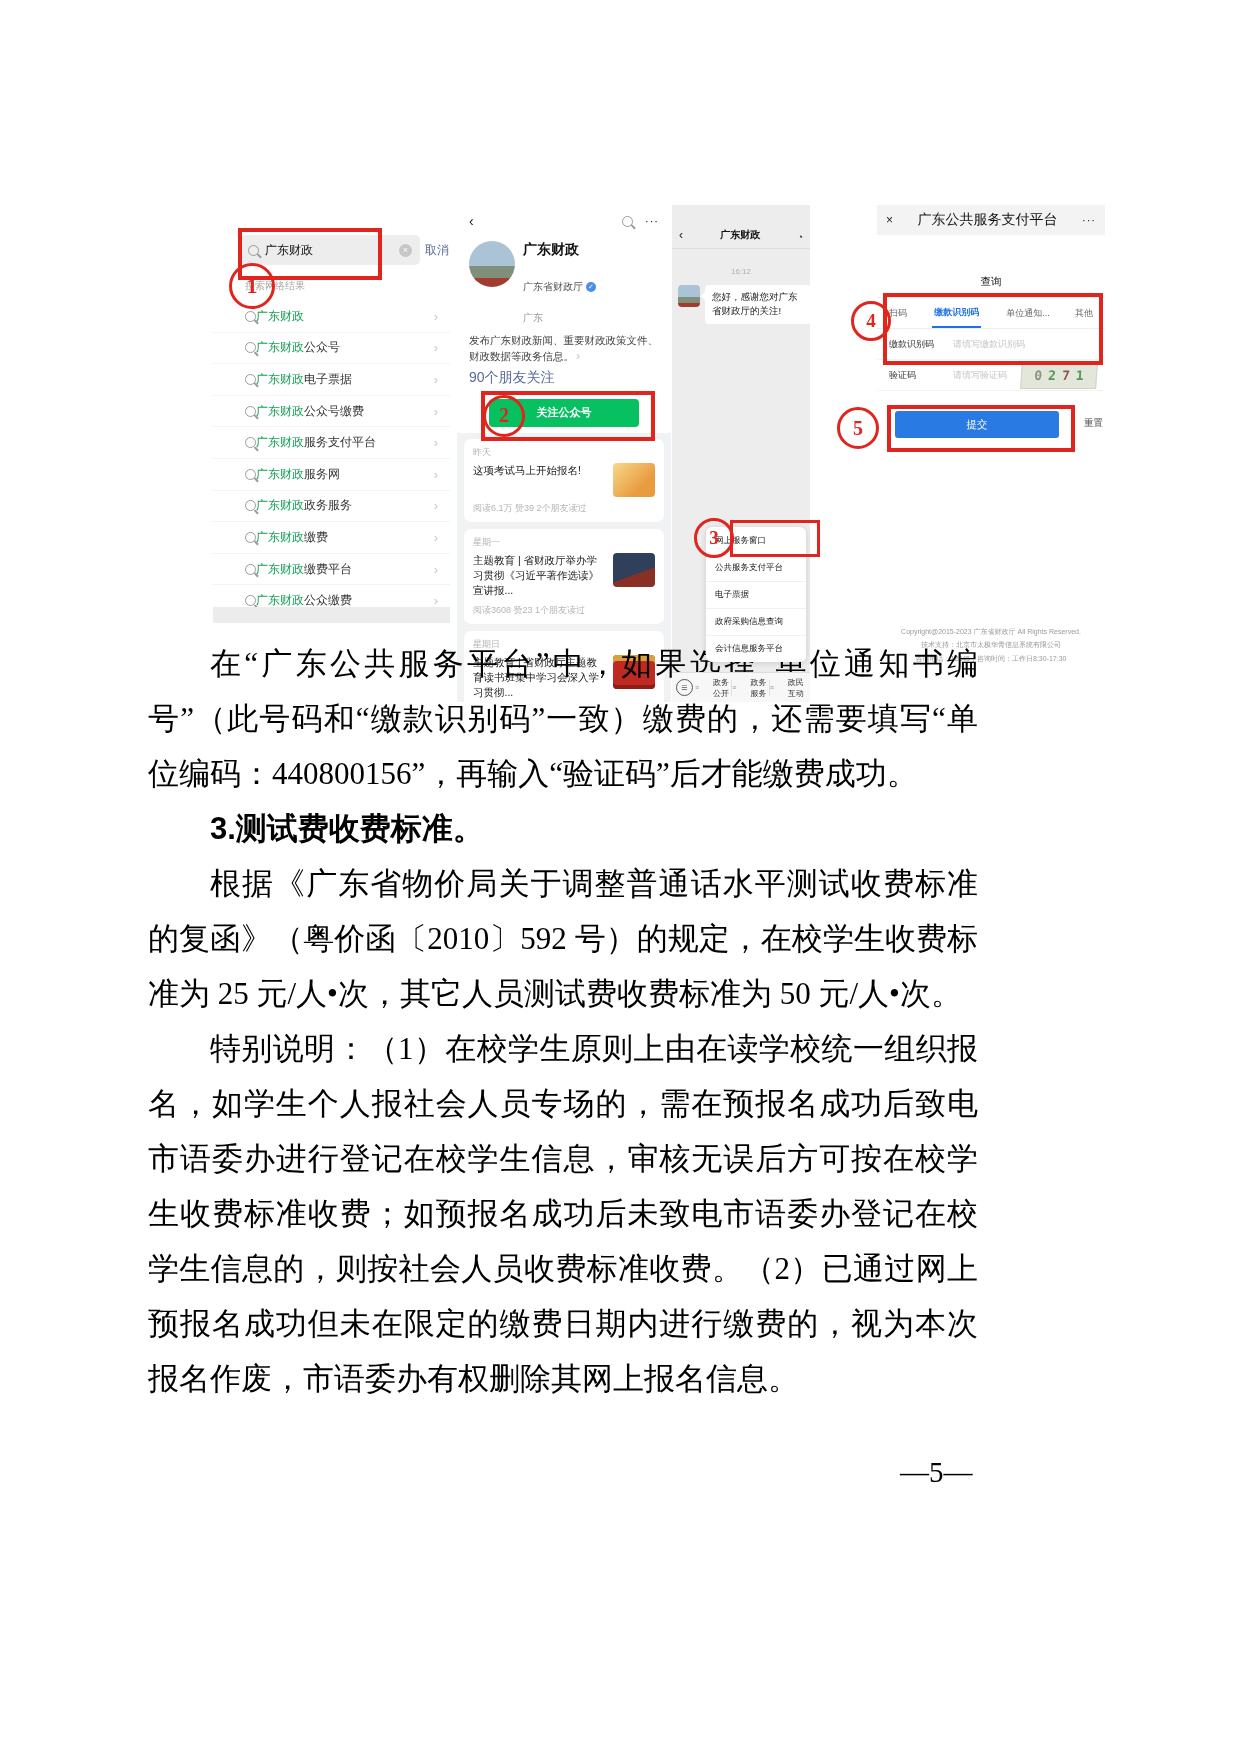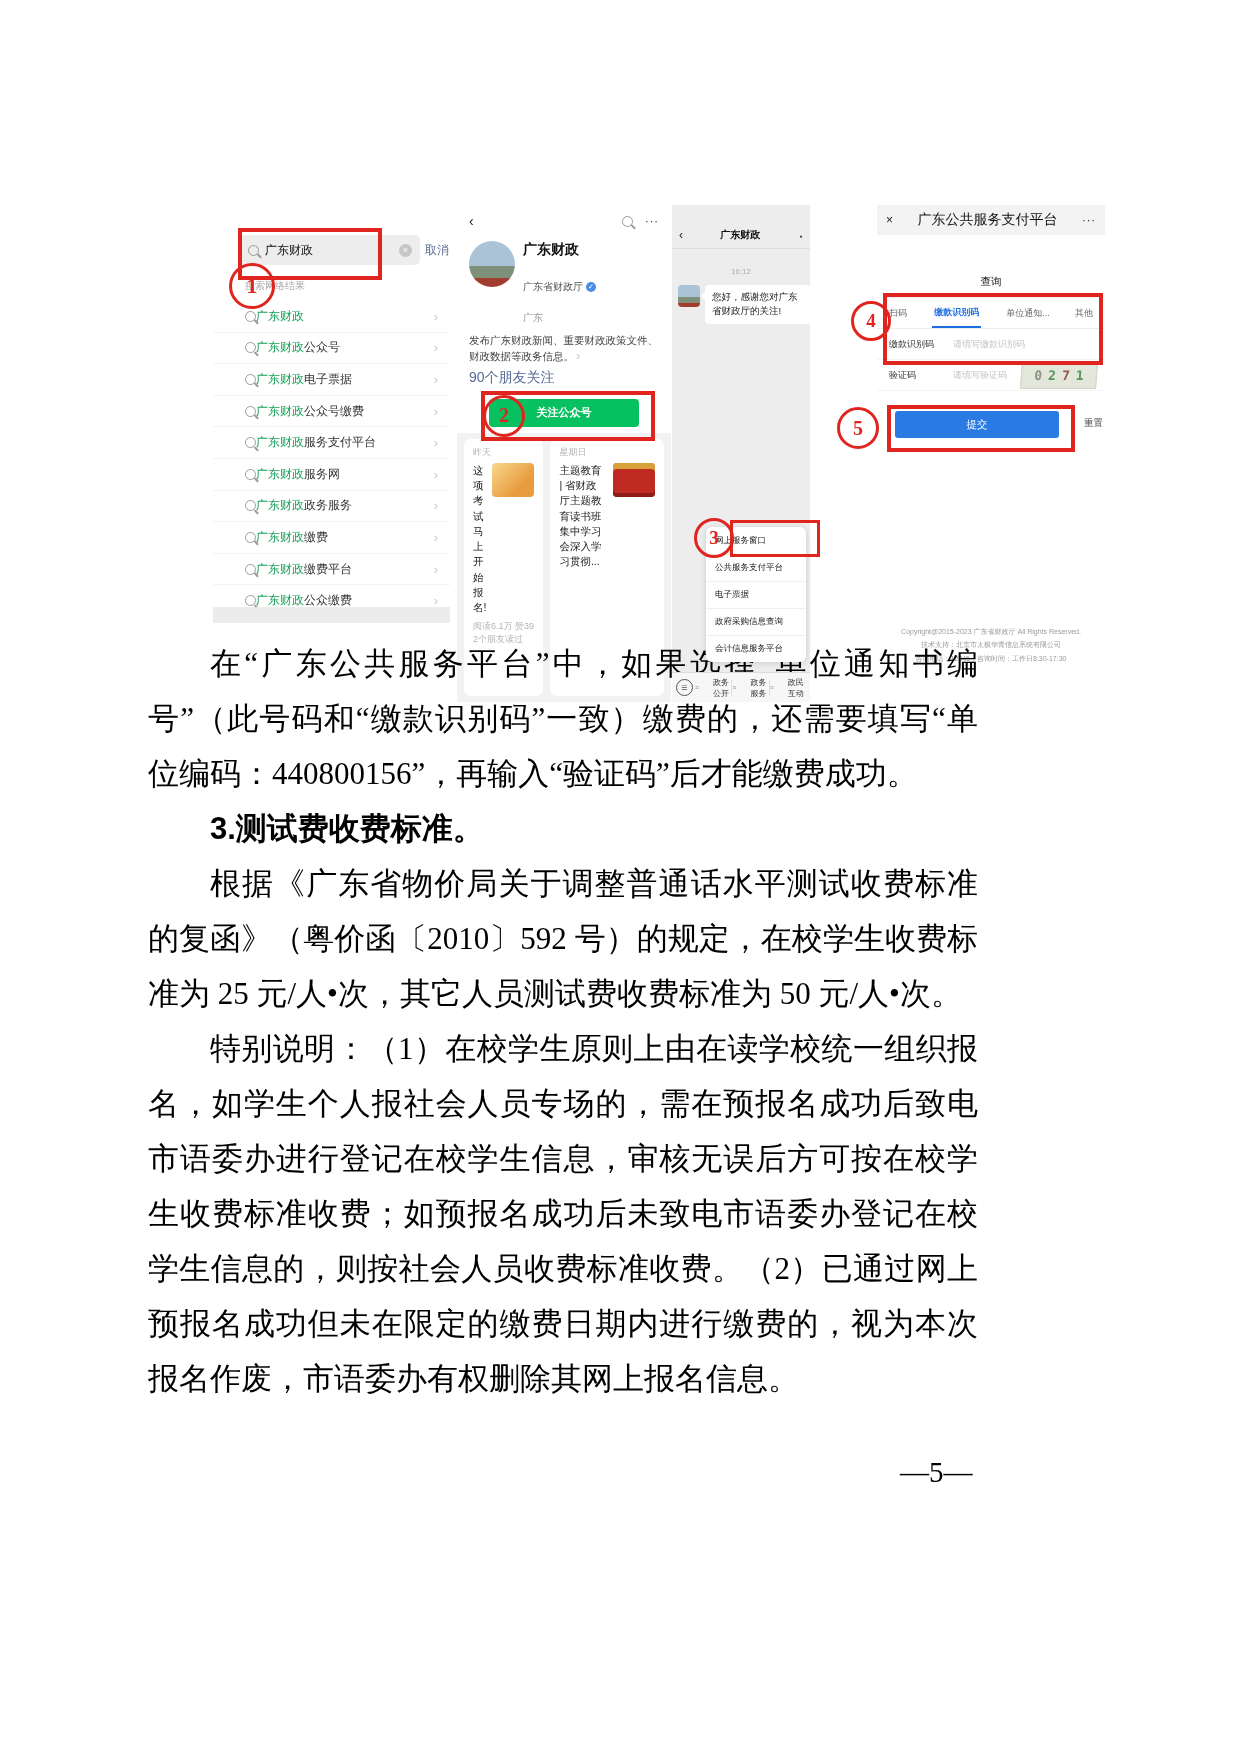--- a/index.html
+++ b/index.html
@@ -50,21 +50,21 @@
   .p2-region{font-size:10px;color:#999;margin-top:17px;}
   .p2-desc{padding:8px 12px 0 12px;font-size:10.5px;color:#444;line-height:1.5;}
   .p2-desc .chev{margin-left:2px;}
   .p2-followers{padding:4px 12px 0 12px;font-size:14px;color:#576b95;}
   .p2-btnrow{position:relative;margin-top:12px;height:32px;display:flex;justify-content:center;}
   .p2-btn{width:150px;height:28px;background:#07c160;color:#fff;font-size:11px;font-weight:bold;
           border:none;border-radius:4px;display:flex;align-items:center;justify-content:center;}
   .p2-tabs{display:flex;gap:18px;padding:14px 16px 6px 16px;font-size:11px;color:#888;align-items:flex-end;}
   .p2-tab-active{color:#111;font-weight:bold;border-bottom:2px solid #222;padding-bottom:3px;}
   .p2-feed{position:absolute;top:228px;left:0;right:0;bottom:0;background:#f1f2f3;
-           padding:6px 7px;box-sizing:border-box;display:flex;flex-direction:row;gap:7px;overflow:hidden;}
+           padding:6px 7px;box-sizing:border-box;display:flex;flex-direction:column;gap:7px;overflow:hidden;}
   .card{background:#fff;border-radius:7px;padding:7px 9px;}
   .card .day{font-size:9px;color:#b5b5b5;margin-bottom:4px;}
   .card .rowx{display:flex;gap:6px;}
   .card .title{flex:1;font-size:10.5px;color:#1a1a1a;line-height:1.45;}
   .thumb{width:42px;height:34px;border-radius:4px;flex:none;}
   .t1{background:linear-gradient(135deg,#f7d98c,#e89b3f 70%);}
   .t2{background:linear-gradient(160deg,#31405a 0 60%,#8a2f24 60% 100%);}
   .t3{background:#bf2b22;box-shadow:inset 0 6px 0 #d8a13a,inset 0 -4px 0 #8f1d17;}
   .card .stats{font-size:9px;color:#b5b5b5;margin-top:5px;}
 
@@ -251,20 +251,28 @@
       <div class="p2-feed">
         <div class="card">
           <div class="day">昨天</div>
           <div class="rowx">
             <div class="title">这项考试马上开始报名!</div>
             <div class="thumb t1"></div>
           </div>
           <div class="stats">阅读6.1万 赞39 2个朋友读过</div>
         </div>
         <div class="card">
+          <div class="day">星期一</div>
+          <div class="rowx">
+            <div class="title">主题教育 | 省财政厅举办学习贯彻《习近平著作选读》宣讲报...</div>
+            <div class="thumb t2"></div>
+          </div>
+          <div class="stats">阅读3608 赞23 1个朋友读过</div>
+        </div>
+        <div class="card">
           <div class="day">星期日</div>
           <div class="rowx">
             <div class="title">主题教育 | 省财政厅主题教育读书班集中学习会深入学习贯彻...</div>
             <div class="thumb t3"></div>
           </div>
         </div>
       </div>
     </div>
 
     <div class="phone p3">

